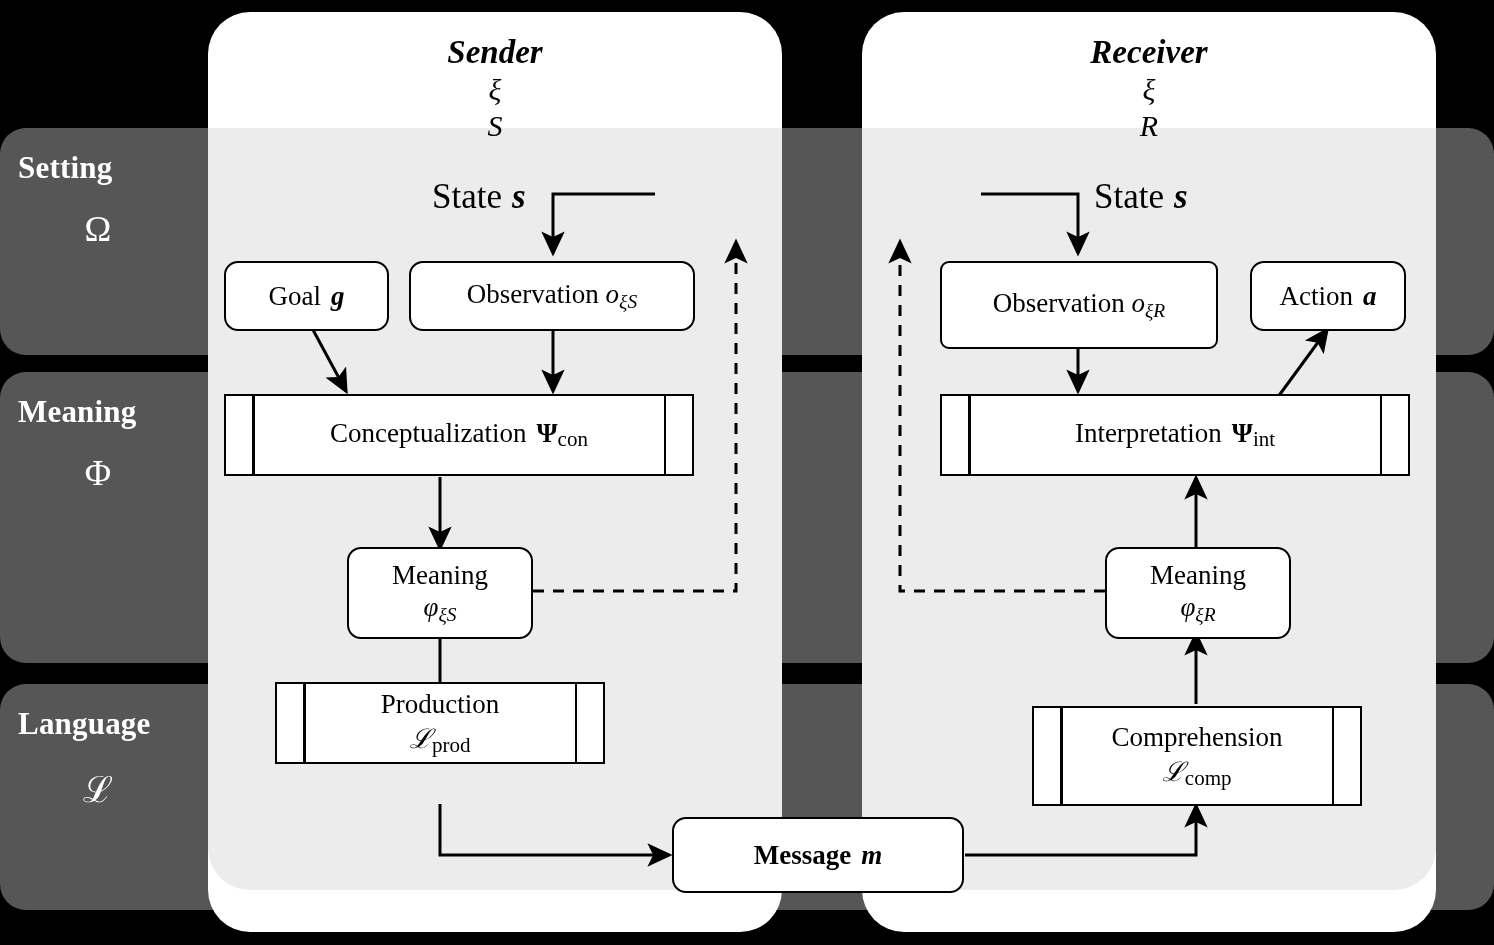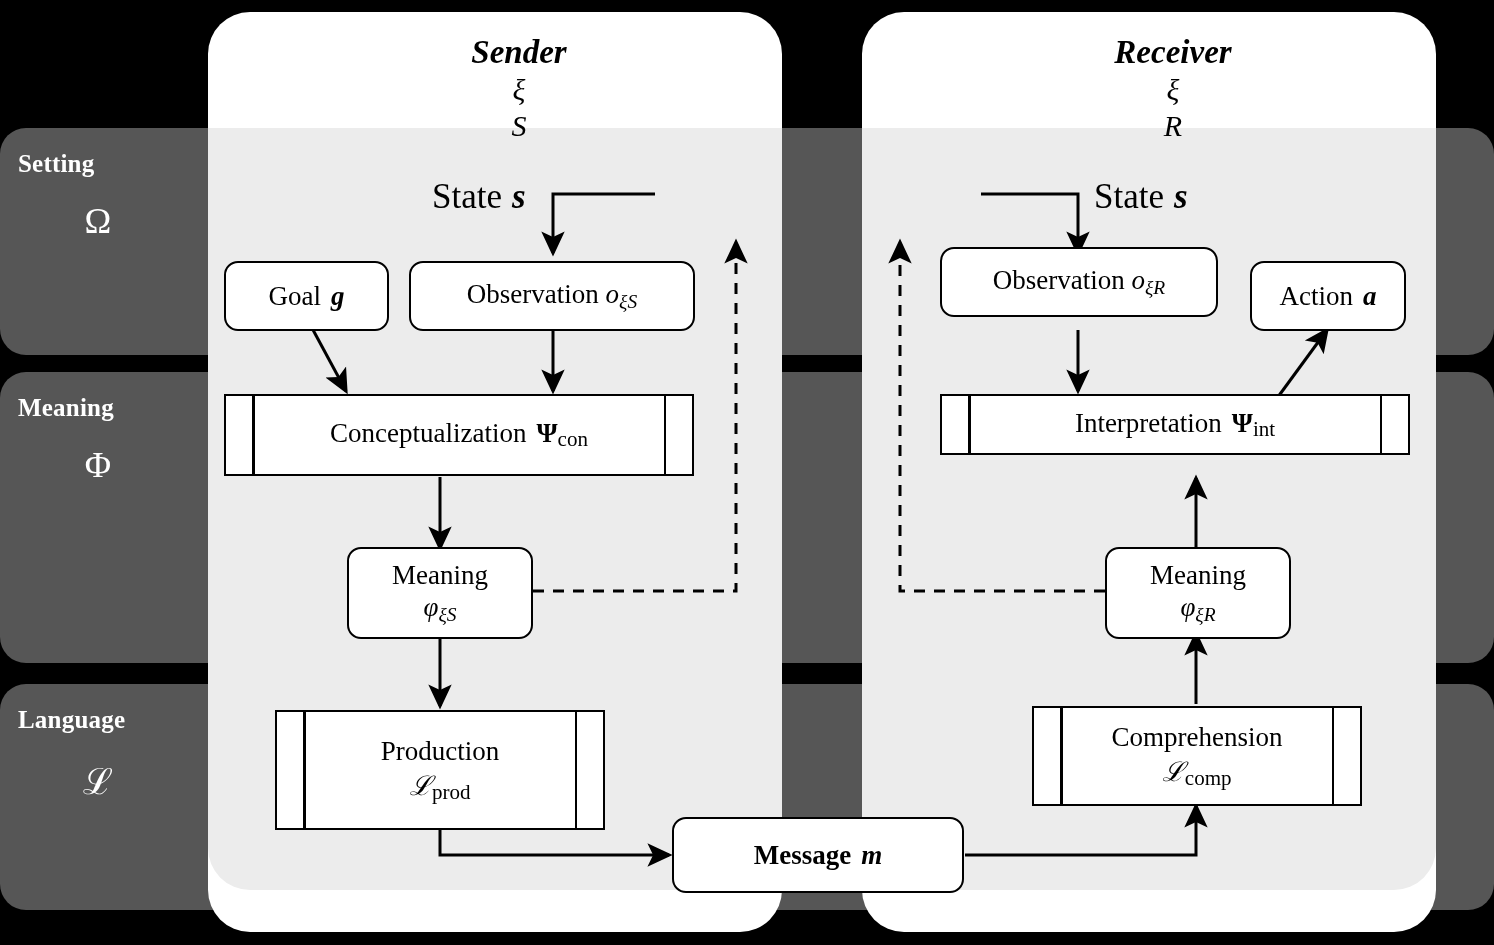--- a/index.html
+++ b/index.html
@@ -27,21 +27,21 @@
   }
   .band-label {
     position: absolute;
     left: 18px;
     width: 180px;
     color: #ffffff;
     text-align: left;
     font-weight: bold;
   }
   .band-name {
-    font-size: 25px;
+    font-size: 31px;
     letter-spacing: 0.2px;
     white-space: nowrap;
   }
   .band-sym {
     font-size: 36px;
     font-weight: normal;
     text-align: center;
     width: 160px;
     margin-top: 22px;
   }
@@ -55,21 +55,20 @@
   .panel-inner {
     position: absolute;
     background: #ececec;
   }
   .panel-title {
     position: absolute;
     width: 100%;
     text-align: center;
     top: 22px;
     line-height: 1.12;
-    padding-left: 24px;
   }
   .panel-title .ttl {
     font-style: italic;
     font-weight: bold;
     font-size: 33px;
     display: block;
   }
   .panel-title .sub {
     font-size: 30px;
     display: block;
@@ -233,57 +232,57 @@
   </div>
 
   <div class="node rounded" style="left:224px; top:261px; width:165px; height:70px;">
     <span><span>Goal</span><span class="gap"></span><span class="it" style="font-weight:bold">g</span></span>
   </div>
 
   <div class="node rounded" style="left:409px; top:261px; width:286px; height:70px;font-family:Liberation Serif, serif;">
     <span><span>Observation</span>&nbsp;<span class="it">o</span><span class="sub it">ξ</span><span class="sub it">S</span></span>
   </div>
 
-  <div class="node rounded" style="left:940px; top:247px; width:278px; height:70px;">
+  <div class="node rounded" style="left:940px; top:261px; width:278px; height:88px;border-radius:9px;">
     <span><span>Observation</span>&nbsp;<span class="it">o</span><span class="sub it">ξ</span><span class="sub it">R</span></span>
   </div>
 
   <div class="node rounded" style="left:1250px; top:261px; width:156px; height:70px;text-align:center;">
     <span><span>Action</span><span class="gap"></span><span class="it" style="font-weight:bold">a</span></span>
   </div>
 
   <div class="proc" style="left:224px; top:394px; width:470px; height:82px;">
     <div class="outer"></div>
     <div class="barL"></div>
     <div class="barR"></div>
     <div class="plabel">
       <span><span>Conceptualization</span><span class="gap"></span><span style="font-weight:bold">Ψ</span><span class="subsub">con</span></span>
     </div>
   </div>
 
-  <div class="proc" style="left:940px; top:394px; width:470px; height:61px;">
+  <div class="proc" style="left:940px; top:394px; width:470px; height:82px;">
     <div class="outer"></div>
     <div class="barL"></div>
     <div class="barR"></div>
     <div class="plabel">
       <span><span>Interpretation</span><span class="gap"></span><span style="font-weight:bold">Ψ</span><span class="subsub">int</span></span>
     </div>
   </div>
 
   <div class="node rounded" style="left:347px; top:547px; width:186px; height:92px; flex-direction:column;">
     <span>Meaning</span>
     <span><span class="it">φ</span><span class="sub it">ξ</span><span class="sub it">S</span></span>
   </div>
 
   <div class="node rounded" style="left:1105px; top:547px; width:186px; height:92px; flex-direction:column;">
     <span>Meaning</span>
     <span><span class="it">φ</span><span class="sub it">ξ</span><span class="sub it">R</span></span>
   </div>
 
-  <div class="proc" style="left:275px; top:710px; width:330px; height:120px;">
+  <div class="proc" style="left:275px; top:682px; width:330px; height:82px;">
     <div class="outer"></div>
     <div class="barL"></div>
     <div class="barR"></div>
     <div class="plabel">
       <span>Production</span>
       <span><span class="cal">ℒ</span><span class="subsub">prod</span></span>
     </div>
   </div>
 
   <div class="proc" style="left:1032px; top:706px; width:330px; height:100px;">

